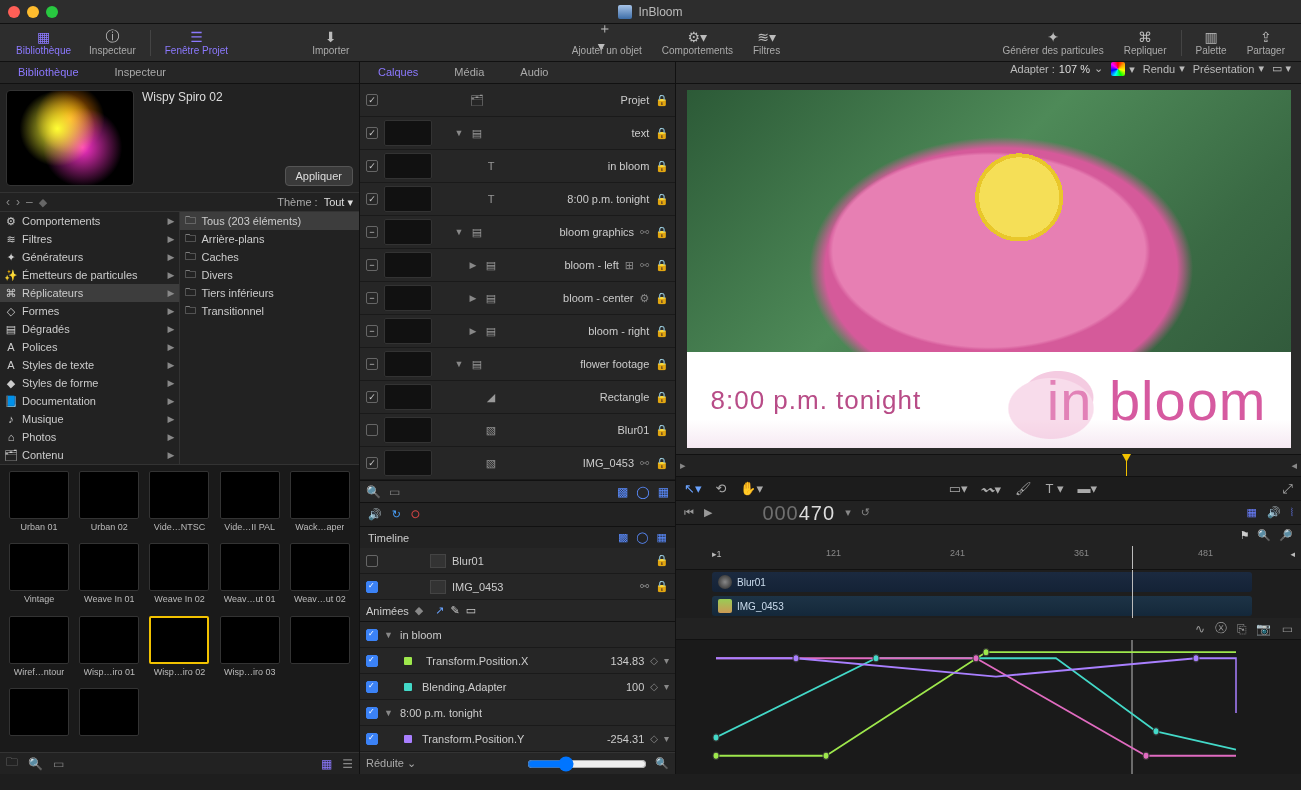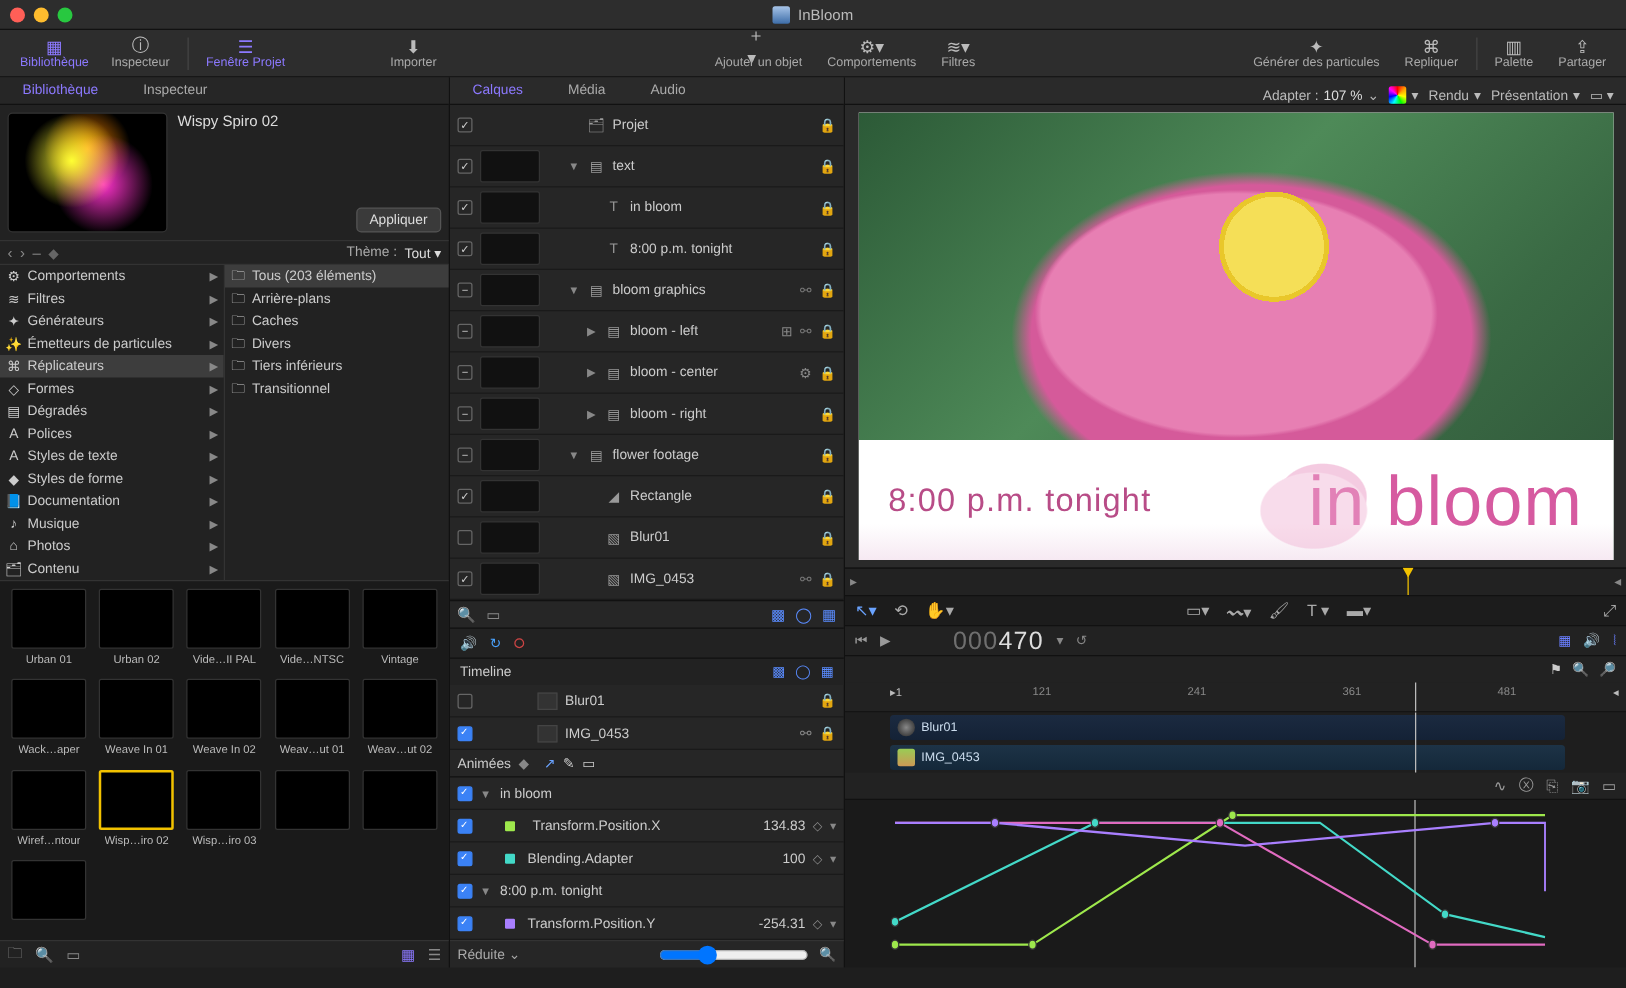--- a/index.html
+++ b/index.html
@@ -12,21 +12,21 @@
 .toolbar { height: 38px; background: #2d2d2d; display: flex; align-items: center; padding: 0 8px; border-bottom: 1px solid #111; gap: 4px; }
 .tb-group { display: flex; gap: 2px; align-items: center; }
 .tb-btn { display: flex; flex-direction: column; align-items: center; justify-content: center; padding: 2px 8px; color: #aaa; font-size: 10px; border-radius: 4px; cursor: pointer; }
 .tb-btn .ico { width: 18px; height: 16px; display: flex; align-items: center; justify-content: center; font-size: 14px; color: #bbb; }
 .tb-btn.active { color: #8c79ff; } .tb-btn.active .ico { color: #8c79ff; }
 .tb-sep { width: 1px; height: 26px; background: #444; margin: 0 2px; }
 .tb-spacer { flex: 1; }
 .subtabs { height: 22px; display: flex; background: #262626; border-bottom: 1px solid #111; }
 .subtab { padding: 4px 18px; color: #aaa; font-size: 11px; cursor: pointer; }
 .subtab.active { color: #8c79ff; }
-.canvasbar { margin-left: auto; display: flex; align-items: flex-end; gap: 8px; padding: 0 10px; }
+.canvasbar { margin-left: auto; display: flex; align-items: flex-start; gap: 8px; padding: 0 10px; }
 .canvasbar .seg { color: #bbb; font-size: 11px; display: flex; align-items: center; gap: 4px; cursor: pointer; }
 .rainbow { width: 14px; height: 14px; background: conic-gradient(red,orange,yellow,lime,cyan,blue,magenta,red); border-radius: 2px; }
 .main { display: grid; grid-template-columns: 360px 316px 625px; height: 706px; }
 
 
 .library { background: #222; display: flex; flex-direction: column; border-right: 1px solid #111; }
 .lib-preview { display: flex; padding: 6px; gap: 8px; }
 .lib-thumb { width: 128px; height: 96px; background: #000; border: 1px solid #333; border-radius: 4px; display: flex; align-items: center; justify-content: center; }
 .lib-info { flex: 1; display: flex; flex-direction: column; }
 .lib-title { color: #ddd; font-size: 12px; font-weight: 500; }
@@ -56,21 +56,21 @@
 .lay-tabs { height: 22px; display: flex; background: #2a2a2a; border-bottom: 1px solid #111; }
 .lay-tabs .subtab.active { color: #8c79ff; }
 .lay-list { flex: 1; overflow: hidden; }
 .lay-row { display: flex; align-items: center; height: 33px; border-bottom: 1px solid #1a1a1a; padding: 0 6px; gap: 6px; }
 .lay-row .chk { width: 12px; height: 12px; border: 1px solid #666; border-radius: 2px; display: flex; align-items: center; justify-content: center; font-size: 9px; color: #ccc; }
 .lay-row .chk.on::after { content: "✓"; }
 .lay-row .chk.minus::after { content: "−"; color: #ccc; }
 .lay-row .thumb { width: 48px; height: 26px; background: #111; border: 1px solid #333; border-radius: 2px; }
 .lay-row .disclosure { color: #888; font-size: 9px; width: 10px; text-align: center; }
 .lay-row .typeico { width: 14px; text-align: center; color: #999; }
-.lay-row .name { flex: 1; color: #ccc; font-size: 11px; }
+.lay-row .name { flex: 1; color: #ccc; font-size: 11px; text-align: right; }
 .lay-row .link, .lay-row .lock { color: #777; font-size: 11px; }
 .lay-search { height: 22px; border-top: 1px solid #111; display: flex; align-items: center; padding: 0 6px; gap: 8px; color: #888; }
 .lay-search .spacer { flex: 1; }
 .lay-search .sico { cursor: pointer; font-size: 12px; }
 
 
 .transport { height: 24px; background: #222; border-top: 1px solid #111; display: flex; align-items: center; padding: 0 8px; gap: 10px; color: #999; }
 .transport .tc { font-family: ui-monospace, Menlo, monospace; font-size: 20px; color: #bbb; letter-spacing: 1px; }
 .transport .tc .big { color: #ddd; }
 .tl-head { height: 22px; background: #222; border-top: 1px solid #111; display: flex; align-items: center; padding: 0 8px; color: #ccc; gap: 8px; }
@@ -328,54 +328,58 @@
     <div class="lib-grid" id="lib-grid">
         <div class="lib-item">
           <div class="th th-urban1"></div>
           <div class="cap">Urban 01</div>
         </div>
         <div class="lib-item">
           <div class="th th-urban2"></div>
           <div class="cap">Urban 02</div>
         </div>
         <div class="lib-item">
+          <div class="th th-ntsc"></div>
+          <div class="cap">Vide…NTSC</div>
+        </div>
+        <div class="lib-item">
           <div class="th th-pal"></div>
           <div class="cap">Vide…II PAL</div>
         </div>
         <div class="lib-item">
-          <div class="th th-ntsc"></div>
-          <div class="cap">Vide…NTSC</div>
+          <div class="th th-wack"></div>
+          <div class="cap">Wack…aper</div>
         </div>
         <div class="lib-item">
           <div class="th th-vintage"></div>
           <div class="cap">Vintage</div>
         </div>
         <div class="lib-item">
-          <div class="th th-wack"></div>
-          <div class="cap">Wack…aper</div>
-        </div>
-        <div class="lib-item">
           <div class="th th-weave"></div>
           <div class="cap">Weave In 01</div>
         </div>
         <div class="lib-item">
           <div class="th th-weave"></div>
           <div class="cap">Weave In 02</div>
         </div>
         <div class="lib-item">
           <div class="th th-weave"></div>
           <div class="cap">Weav…ut 01</div>
         </div>
         <div class="lib-item">
           <div class="th th-weave"></div>
           <div class="cap">Weav…ut 02</div>
         </div>
         <div class="lib-item">
           <div class="th th-wire"></div>
           <div class="cap">Wiref…ntour</div>
+        </div>
+        <div class="lib-item">
+          <div class="th spiro"></div>
+          <div class="cap">Wisp…iro 01</div>
         </div>
         <div class="lib-item sel">
           <div class="th spiro"></div>
           <div class="cap">Wisp…iro 02</div>
         </div>
         <div class="lib-item">
           <div class="th spiro"></div>
           <div class="cap">Wisp…iro 03</div>
         </div>
         <div class="lib-item">

